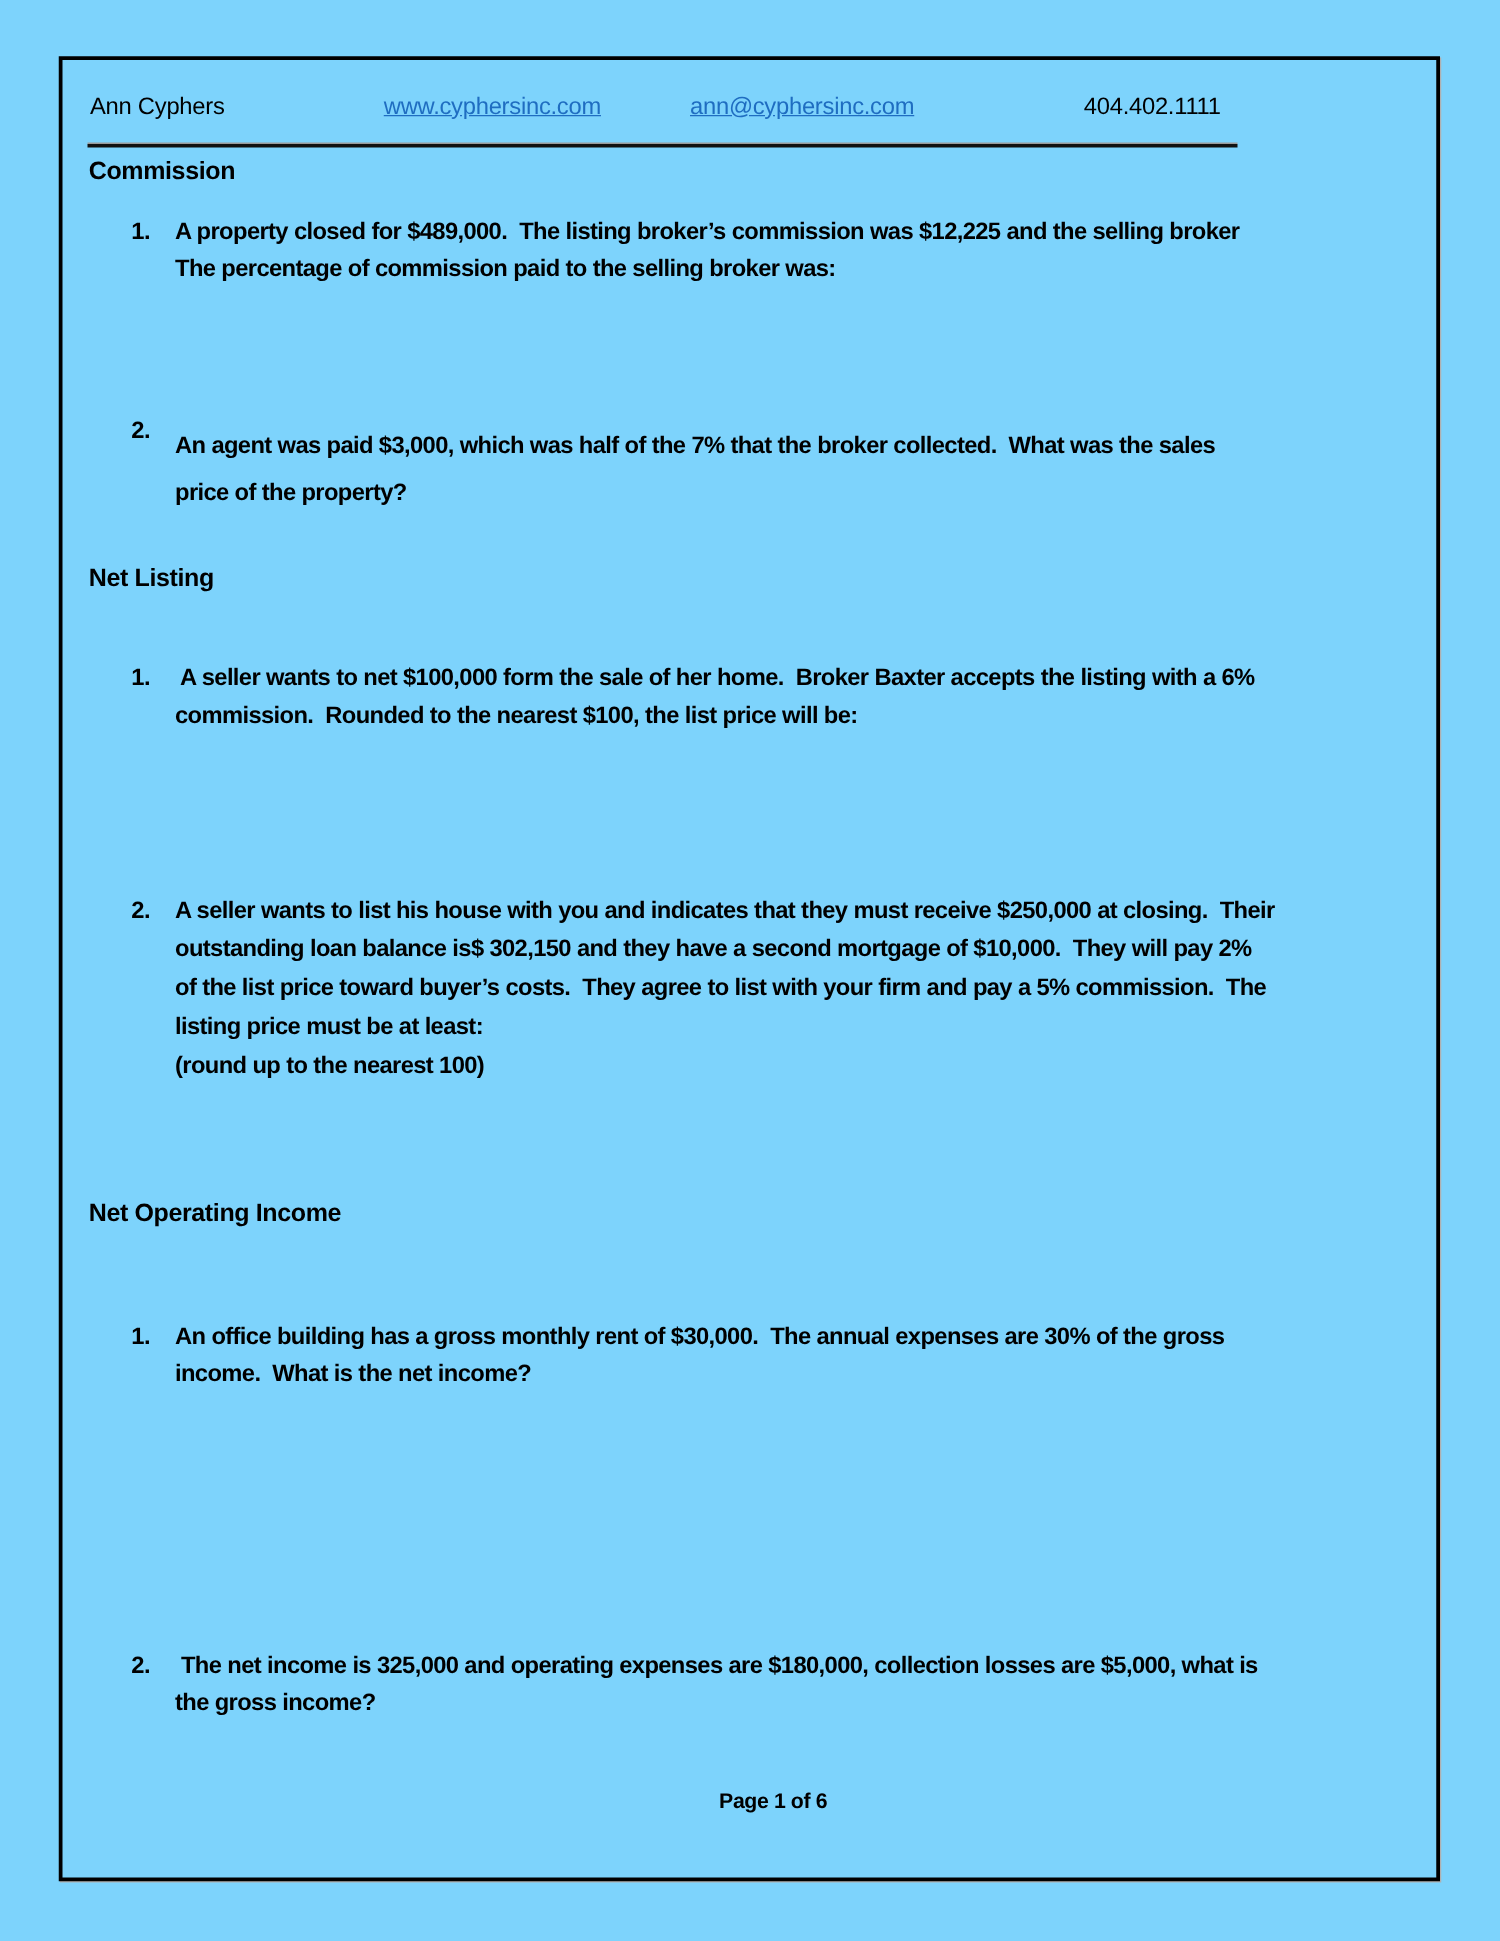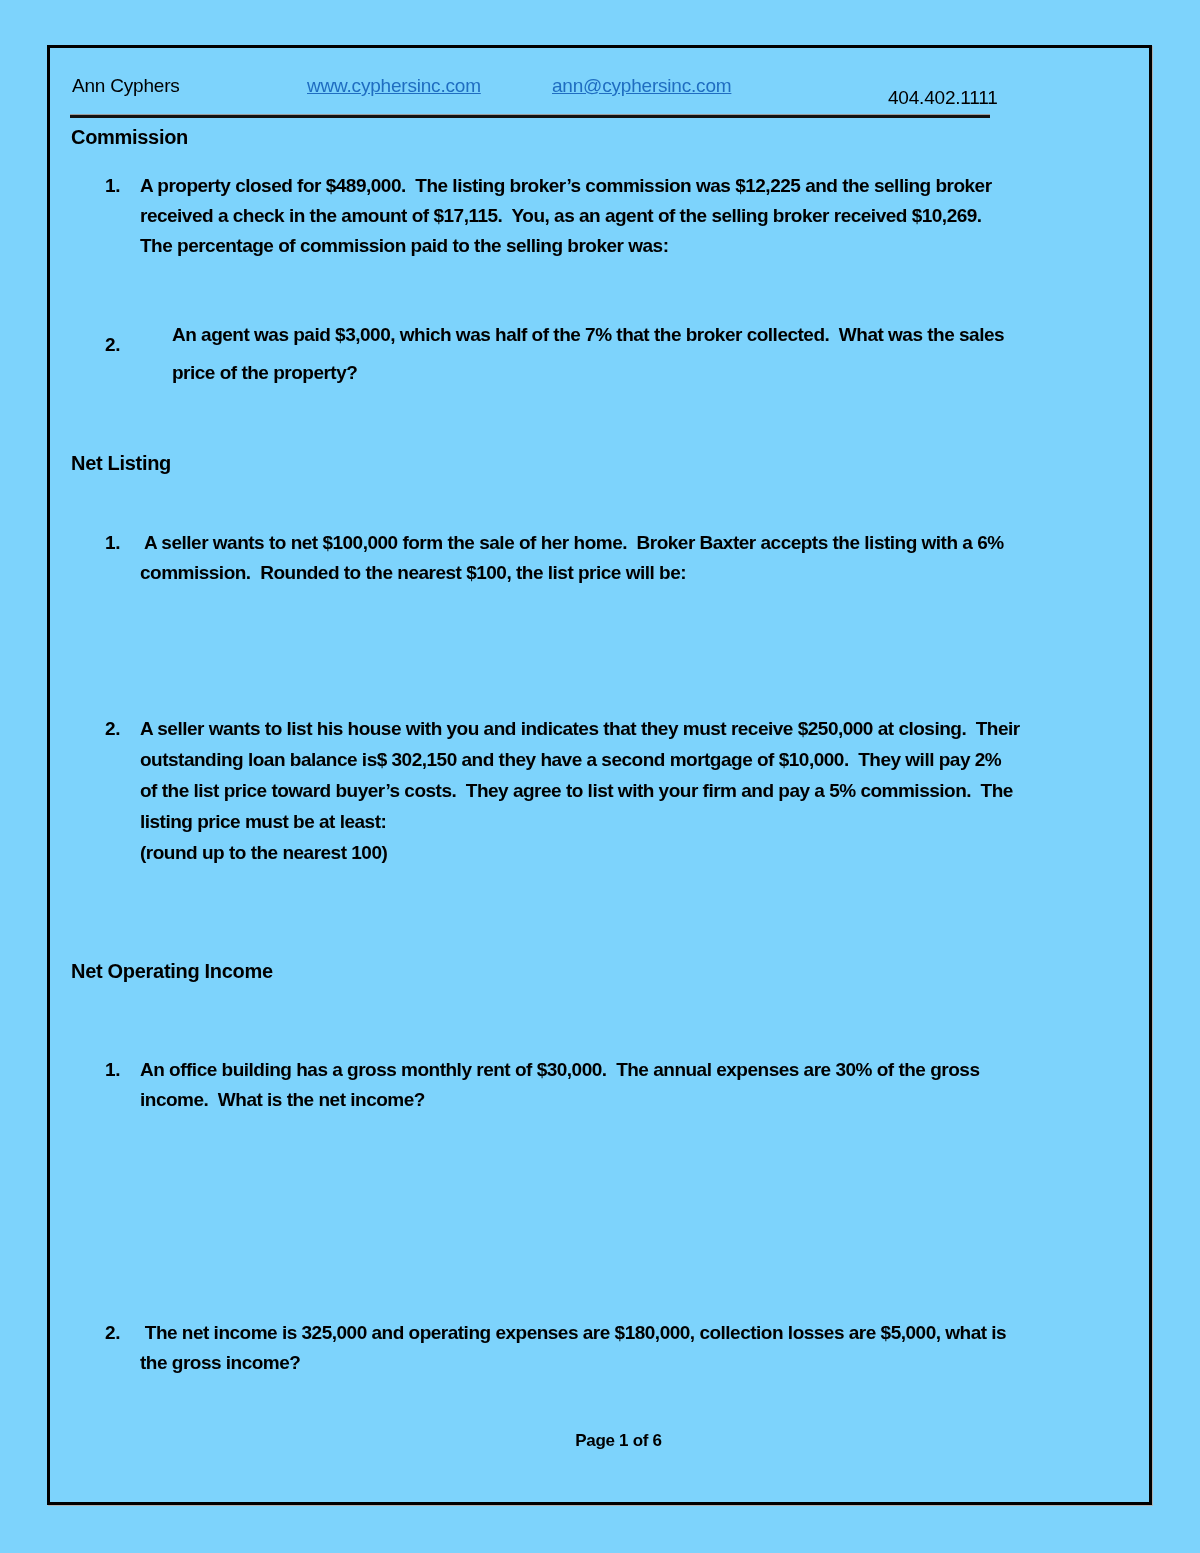--- a/index.html
+++ b/index.html
@@ -86,35 +86,34 @@
 </head>
 <body>
 
 <div class="page">
 
   <div class="border-box"></div>
 
   <span class="abs hdr-text" style="left:72px; top:75px;">Ann Cyphers</span>
   <a class="abs hdr-link" style="left:307px; top:75px;">www.cyphersinc.com</a>
   <a class="abs hdr-link" style="left:552px; top:75px;">ann@cyphersinc.com</a>
-  <span class="abs hdr-text" style="left:888px; top:75px;margin-top:12px;">404.402.1111</span>
+  <span class="abs hdr-text" style="left:867px; top:75px;">404.402.1111</span>
 
   <div class="divider"></div>
 
   <div class="section-title" style="top:126px;">Commission</div>
 
   <div class="item-num num30" style="top:171px;">1.</div>
   <div class="item-lines lh30" style="top:171px;">
     <div class="line">A property closed for $489,000.  The listing broker’s commission was $12,225 and the selling broker</div>
-    <div class="line">received a check in the amount of $17,115.  You, as an agent of the selling broker received $10,269.</div>
     <div class="line">The percentage of commission paid to the selling broker was:</div>
   </div>
 
   <div class="item-num num38" style="top:326px;">2.</div>
-  <div class="item-lines lh38" style="top:316px;margin-left:32px;">
+  <div class="item-lines lh38" style="top:338px;">
     <div class="line">An agent was paid $3,000, which was half of the 7% that the broker collected.  What was the sales</div>
     <div class="line">price of the property?</div>
   </div>
 
   <div class="section-title" style="top:452px;text-align:right;">Net Listing</div>
 
   <div class="item-num num30" style="top:528px;">1.</div>
   <div class="item-lines lh30" style="top:528px;">
     <div class="line"> A seller wants to net $100,000 form the sale of her home.  Broker Baxter accepts the listing with a 6%</div>
     <div class="line">commission.  Rounded to the nearest $100, the list price will be:</div>

